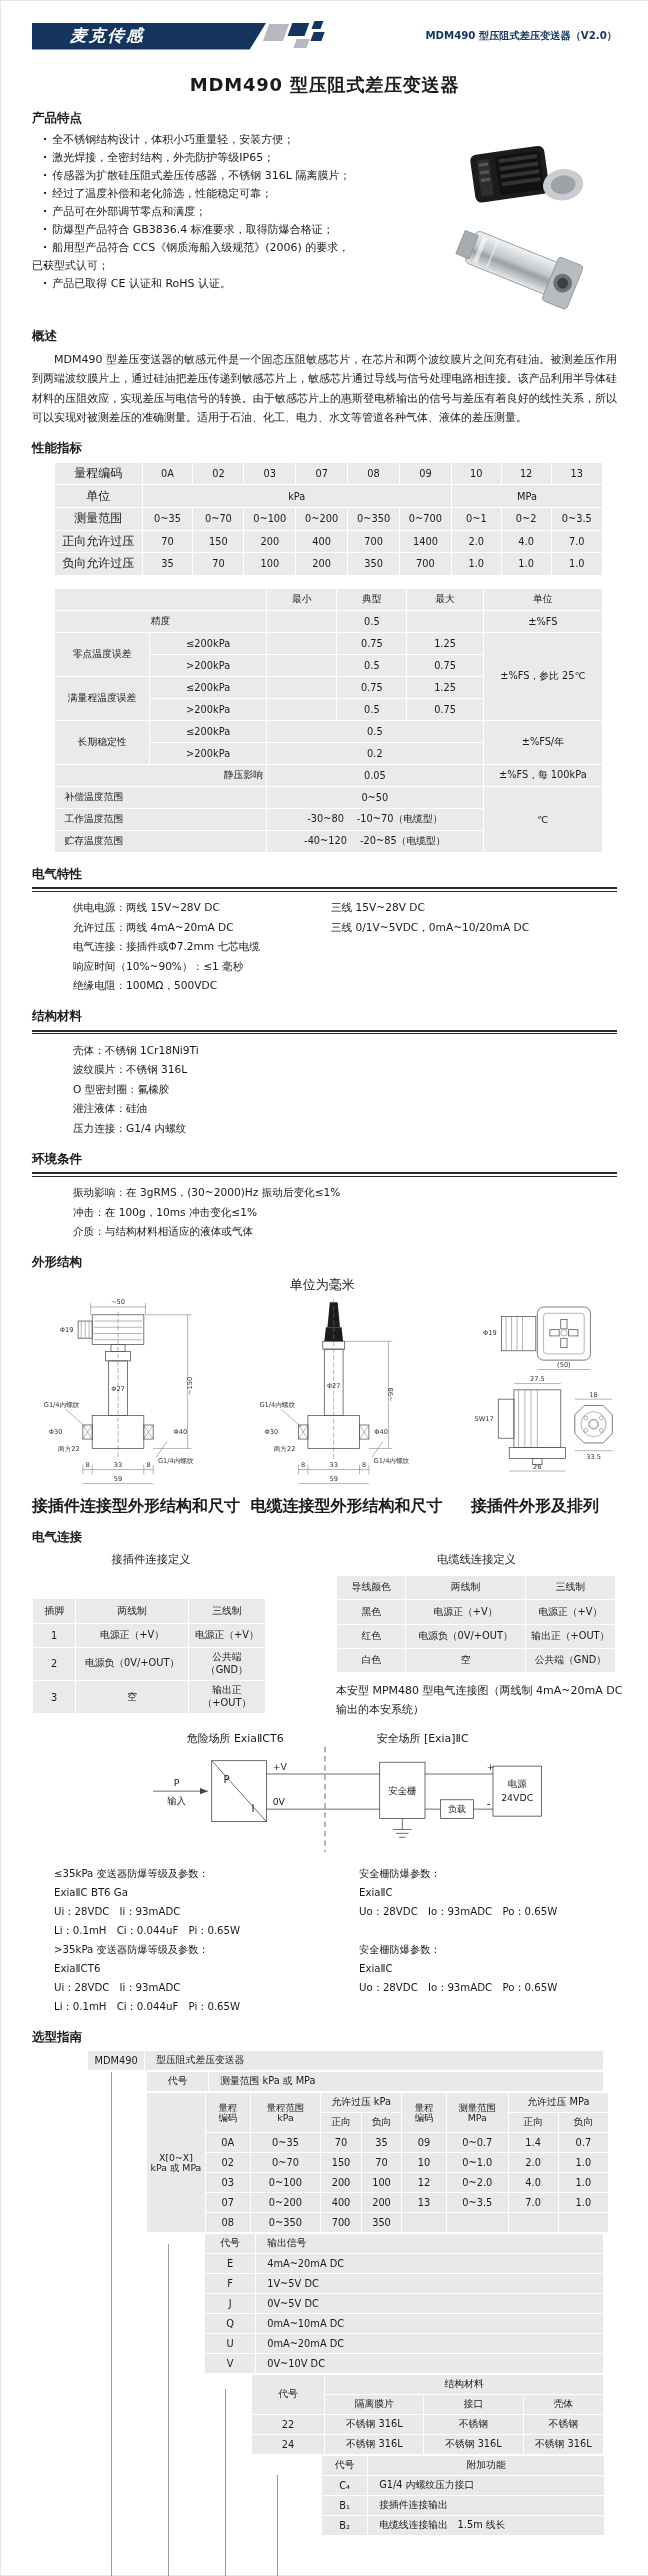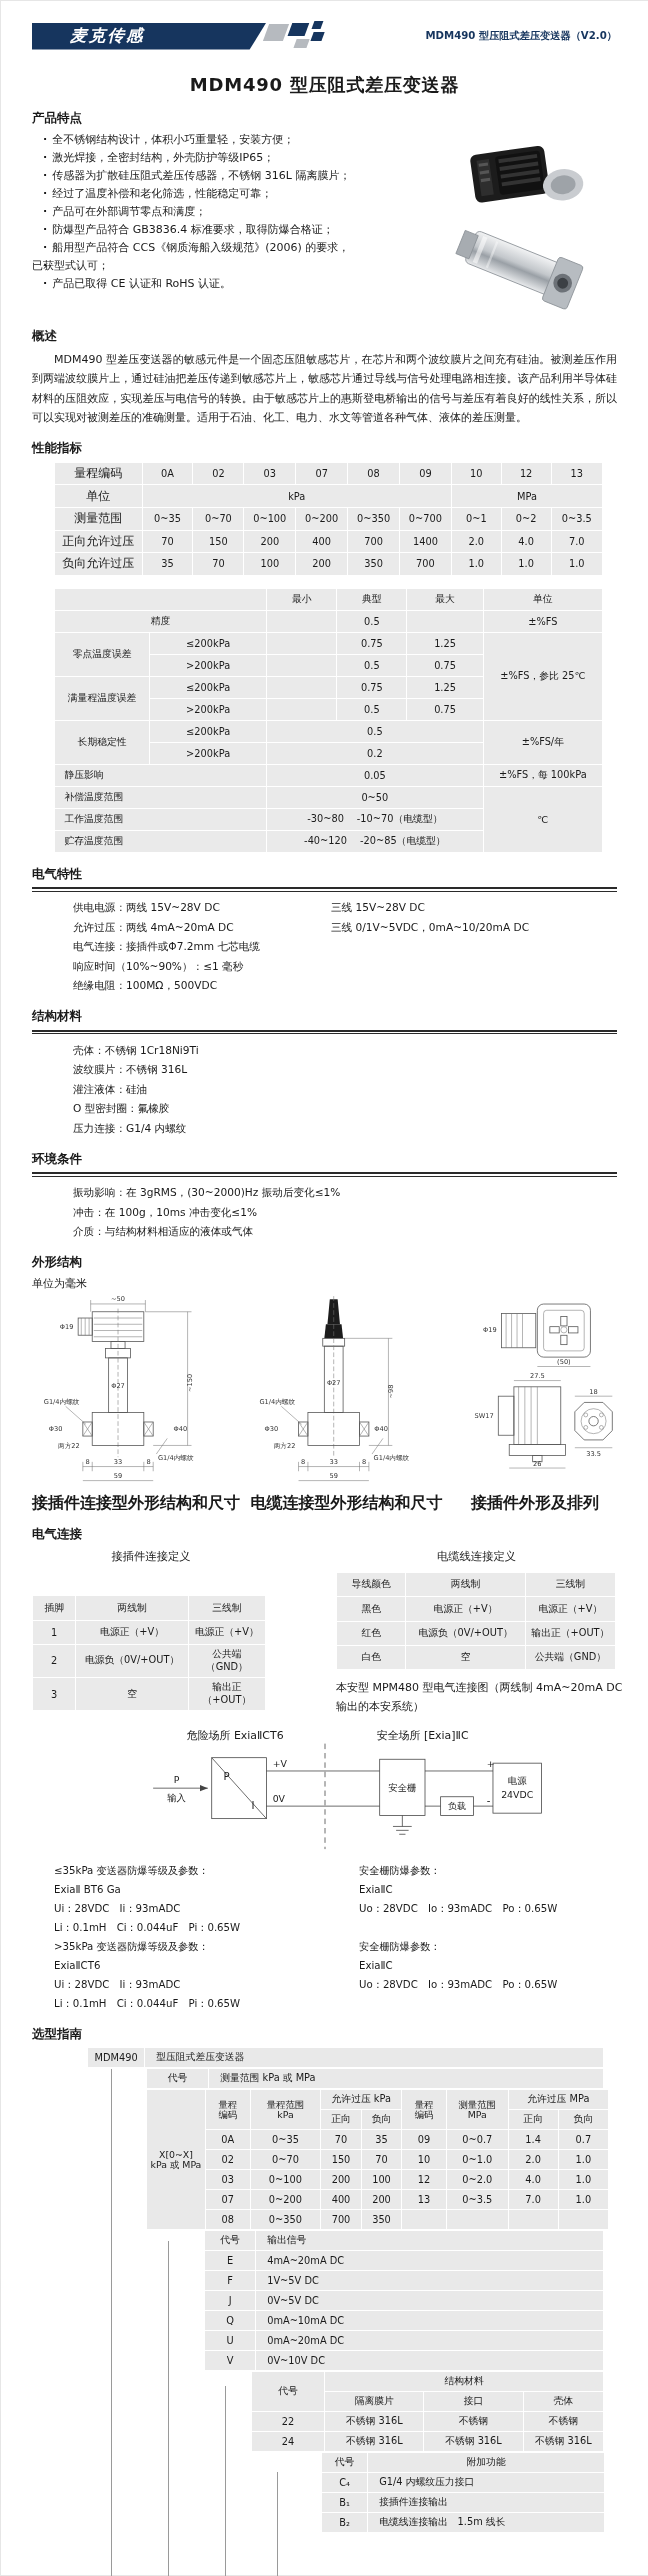--- a/index.html
+++ b/index.html
@@ -33,21 +33,21 @@
   
   table.g{border-collapse:separate;border-spacing:1.6px;margin-left:22px;}
   table.g td{background:#eaeaea;text-align:center;font-size:9.8px;padding:2.3px 3.1px;height:16.4px;}
   table.g td.lbl{font-size:12px;}
 
   .lines{font-size:10.6px;line-height:19.5px;margin-left:41px;}
   .lines .row2{display:flex;}
   .lines .row2 .l{width:258px;}
 
   
-  .unit-note{text-align:left;font-size:11px;margin:1.6px 4.7px 1.6px 0;}
+  .unit-note{text-align:center;font-size:13px;margin:1.6px 4.7px 1.6px 0;}
   .drawings{display:flex;justify-content:space-between;align-items:flex-end;margin-top:1.6px;}
   .drw{display:flex;flex-direction:column;align-items:center;}
   .drw svg{display:block;}
   .cap{font-size:16px;font-weight:bold;margin-top:3.1px;}
   svg .ln{stroke:#555;stroke-width:1;fill:none;}
   svg .thin{stroke:#777;stroke-width:.7;fill:none;}
   svg .dim{font-size:8.5px;fill:#333;}
   svg .blk{fill:#1c1c1c;}
 
   
@@ -249,21 +249,21 @@
       <td rowspan="2">长期稳定性</td>
       <td>≤200kPa</td>
       <td colspan="3">0.5</td>
       <td rowspan="2">±%FS/年</td>
     </tr>
     <tr>
       <td>&gt;200kPa</td>
       <td colspan="3">0.2</td>
     </tr>
     <tr>
-      <td colspan="2" style="text-align:left;padding-left:9.4px;">静压影响</td>
+      <td colspan="2" style="text-align:right;padding-left:9.4px;">静压影响</td>
       <td colspan="3">0.05</td>
       <td>±%FS，每 100kPa</td>
     </tr>
     <tr>
       <td colspan="2" style="text-align:left;padding-left:9.4px;">补偿温度范围</td>
       <td colspan="3">0~50</td>
       <td rowspan="3">℃</td>
     </tr>
     <tr>
       <td colspan="2" style="text-align:left;padding-left:9.4px;margin-top:28px;">工作温度范围</td>
@@ -305,22 +305,22 @@
         <span class="l">绝缘电阻：100MΩ，500VDC</span>
         <span></span>
       </div>
   </div>
 
   <div class="sec-h">结构材料</div>
   <div class="rule2"></div>
   <div class="lines">
     <div>壳体：不锈钢 1Cr18Ni9Ti</div>
     <div>波纹膜片：不锈钢 316L</div>
+    <div>O 型密封圈：氟橡胶</div>
     <div>灌注液体：硅油</div>
-    <div>O 型密封圈：氟橡胶</div>
     <div>压力连接：G1/4 内螺纹</div>
   </div>
 
   <div class="sec-h">环境条件</div>
   <div class="rule2"></div>
   <div class="lines">
     <div>振动影响：在 3gRMS，(30~2000)Hz 振动后变化≤1%</div>
     <div>冲击：在 100g，10ms 冲击变化≤1%</div>
     <div>介质：与结构材料相适应的液体或气体</div>
   </div>
@@ -559,21 +559,21 @@
     <rect x="545" y="45" width="62" height="64" fill="none" stroke="#444"></rect>
     <text x="576" y="72" text-anchor="middle" font-size="12" fill="#1a1a1a">电源</text>
     <text x="576" y="90" text-anchor="middle" font-size="12" fill="#1a1a1a">24VDC</text>
     <text x="537" y="50" font-size="12" fill="#1a1a1a">+</text>
     <text x="537" y="97" font-size="13" fill="#1a1a1a">-</text>
   </svg>
 
   <div class="exparams">
     <div class="colL">
       <div>≤35kPa 变送器防爆等级及参数：</div>
-      <div>ExiaⅡ BT6 Ga</div>
+      <div>ExiaⅡC BT6 Ga</div>
       <div>Ui：28VDC　Ii：93mADC</div>
       <div>Li：0.1mH　Ci：0.044uF　Pi：0.65W</div>
       <div>&gt;35kPa 变送器防爆等级及参数：</div>
       <div>ExiaⅡCT6</div>
       <div>Ui：28VDC　Ii：93mADC</div>
       <div>Li：0.1mH　Ci：0.044uF　Pi：0.65W</div>
     </div>
     <div class="colR">
       <div>安全栅防爆参数：</div>
       <div>ExiaⅡC</div>

